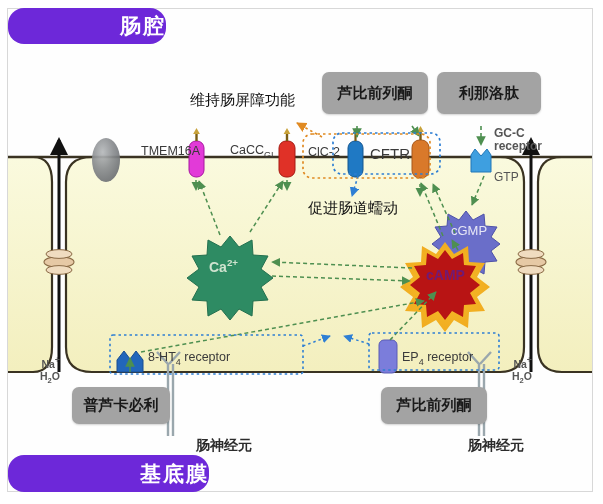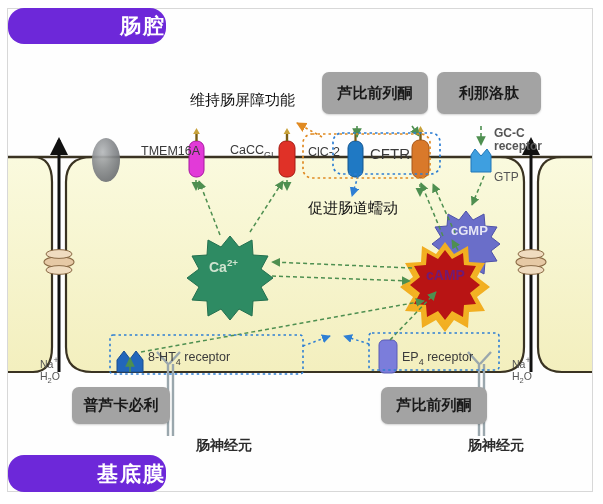--- a/index.html
+++ b/index.html
@@ -1,29 +1,29 @@
 <!DOCTYPE html>
 <html><head>
 <meta charset="utf-8">
 <style>
   html,body{margin:0;padding:0;background:#ffffff;}
   body{font-family:"Liberation Sans","DejaVu Sans",sans-serif;}
   #stage{position:relative;width:603px;height:504px;background:#ffffff;overflow:hidden;}
   #frame{position:absolute;left:7px;top:8px;width:586px;height:484px;border:1px solid #d8d8d8;background:#fefefe;box-sizing:border-box;}
   .blackbar{position:absolute;background:#6d28d9;color:#ffffff;display:flex;align-items:center;justify-content:flex-end;font-weight:bold;letter-spacing:2px;border-radius:16px;}
   #bar-top{left:8px;top:8px;width:158px;height:36px;font-size:21px;}
-  #bar-bottom{left:8px;top:455px;width:158px;height:37px;font-size:21px;}
+  #bar-bottom{left:8px;top:455px;width:158px;height:37px;font-size:21px;padding-left:43px;}
   svg#art{position:absolute;left:0;top:0;width:603px;height:504px;}
   .lbl{position:absolute;white-space:nowrap;}
   .cnlabel{font-size:13px;color:#2b2b2b;font-weight:bold;font-family:"Liberation Sans",sans-serif;}
   .enlabel{font-size:12px;color:#3a3a3a;font-family:"Liberation Sans",sans-serif;}
   .graybox{position:absolute;background:#a3a3a3;border-radius:7px;display:flex;align-items:center;justify-content:center;
            color:#1a1a1a;font-size:15px;font-weight:bold;box-shadow:0 1px 2px rgba(0,0,0,.18);}
   .bigcn{font-size:15px;font-weight:normal;color:#121212;}
-  .ionlbl{font-size:10.5px;color:#555;line-height:1.15;text-align:left;}
+  .ionlbl{font-size:10.5px;color:#555;line-height:1.15;text-align:right;font-weight:bold;}
   sub{font-size:.72em;}
 </style>
 </head>
 <body>
 
 <div id="stage">
 
   <div id="frame"></div>
 
   <svg id="art" viewBox="0 0 603 504">
@@ -243,21 +243,21 @@
 
   <div class="lbl enlabel" style="left:494px;top:127px;line-height:1.05;color:#555;font-weight:bold;">
     <div>GC-C</div>
     <div>receptor</div>
   </div>
   <div class="lbl enlabel" style="left:494px;top:170px;color:#555;">GTP</div>
 
   <div class="lbl" style="left:209px;top:257px;font-size:14px;color:#cfe3cf;font-weight:bold;">
     <span>Ca</span><sup style="font-size:.7em">2+</sup>
   </div>
-  <div class="lbl" style="left:451px;top:223px;font-size:13px;color:#e6e6f5;font-weight:bold;">cGMP</div>
+  <div class="lbl" style="left:451px;top:223px;font-size:13px;color:#e6e6f5;font-weight:normal;">cGMP</div>
   <div class="lbl" style="left:426px;top:267px;font-size:14px;color:#701a75;font-weight:bold;">cAMP</div>
 
   <div class="lbl enlabel" style="left:148px;top:350px;font-size:12.5px;">
     <span>8-HT</span><sub>4</sub>&nbsp;<span>receptor</span>
   </div>
   <div class="lbl enlabel" style="left:402px;top:350px;font-size:12.5px;">
     <span>EP</span><sub>4</sub>&nbsp;<span>receptor</span>
   </div>
 
   <div class="lbl ionlbl" style="left:40px;top:355px;">

